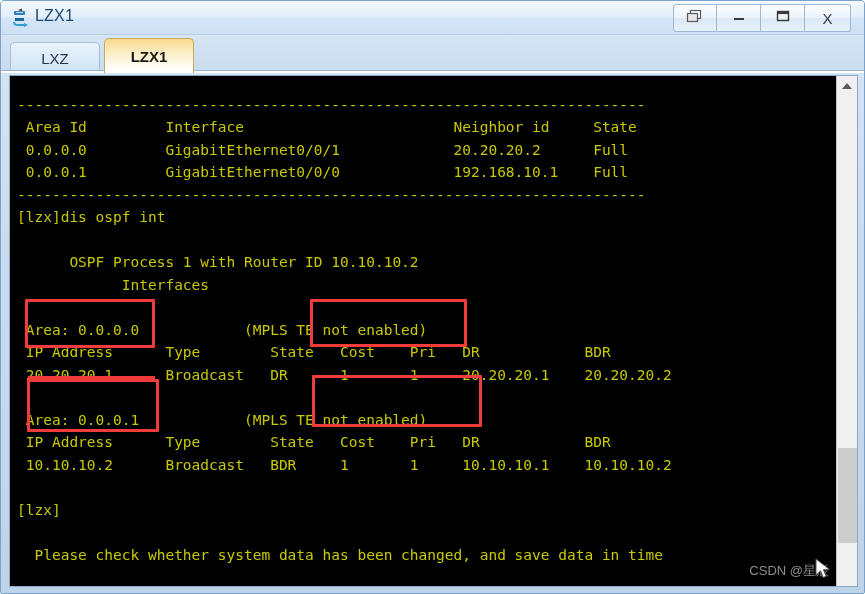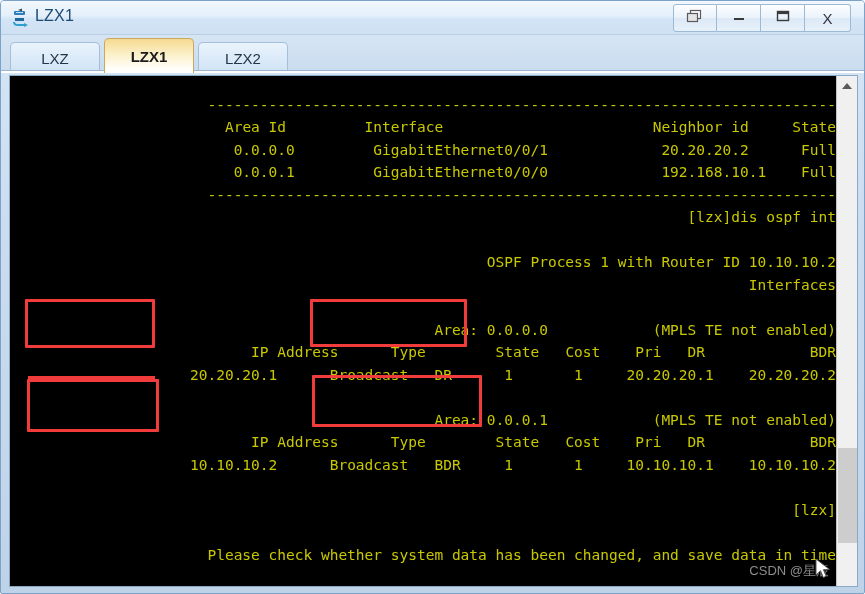--- a/index.html
+++ b/index.html
@@ -15,21 +15,20 @@
 
   
   #app-window {
     position: absolute;
     left: 0; top: 0;
     width: 865px; height: 594px;
     background: linear-gradient(to bottom, #d9e7f5 0%, #cbdcef 40%, #bfd3e8 100%);
     border: 1px solid #7ba2c8;
     border-radius: 4px 4px 2px 2px;
     overflow: hidden;
-    text-align: right;
   }
 
   
   #title-bar {
     position: absolute;
     left: 0; top: 0;
     width: 865px; height: 34px;
     background: linear-gradient(to bottom, #f2f8fd 0%, #e3effa 45%, #d2e4f5 55%, #cfe0f2 100%);
     border-bottom: 1px solid #b9cfe4;
   }
@@ -240,23 +239,20 @@
   </div>
 
   <div id="tab-strip">
     <div id="tab-list">
       <div class="tab">
         <span>LXZ</span>
       </div>
       <div class="tab active">
         <span>LZX1</span>
       </div>
-      <div class="tab">
-        <span>LZX2</span>
-      </div>
     </div>
     <div id="tab-underline"></div>
   </div>
 
   <div id="terminal-area">
 
     <pre id="terminal-text">------------------------------------------------------------------------
  Area Id         Interface                        Neighbor id     State
  0.0.0.0         GigabitEthernet0/0/1             20.20.20.2      Full
  0.0.0.1         GigabitEthernet0/0/0             192.168.10.1    Full

